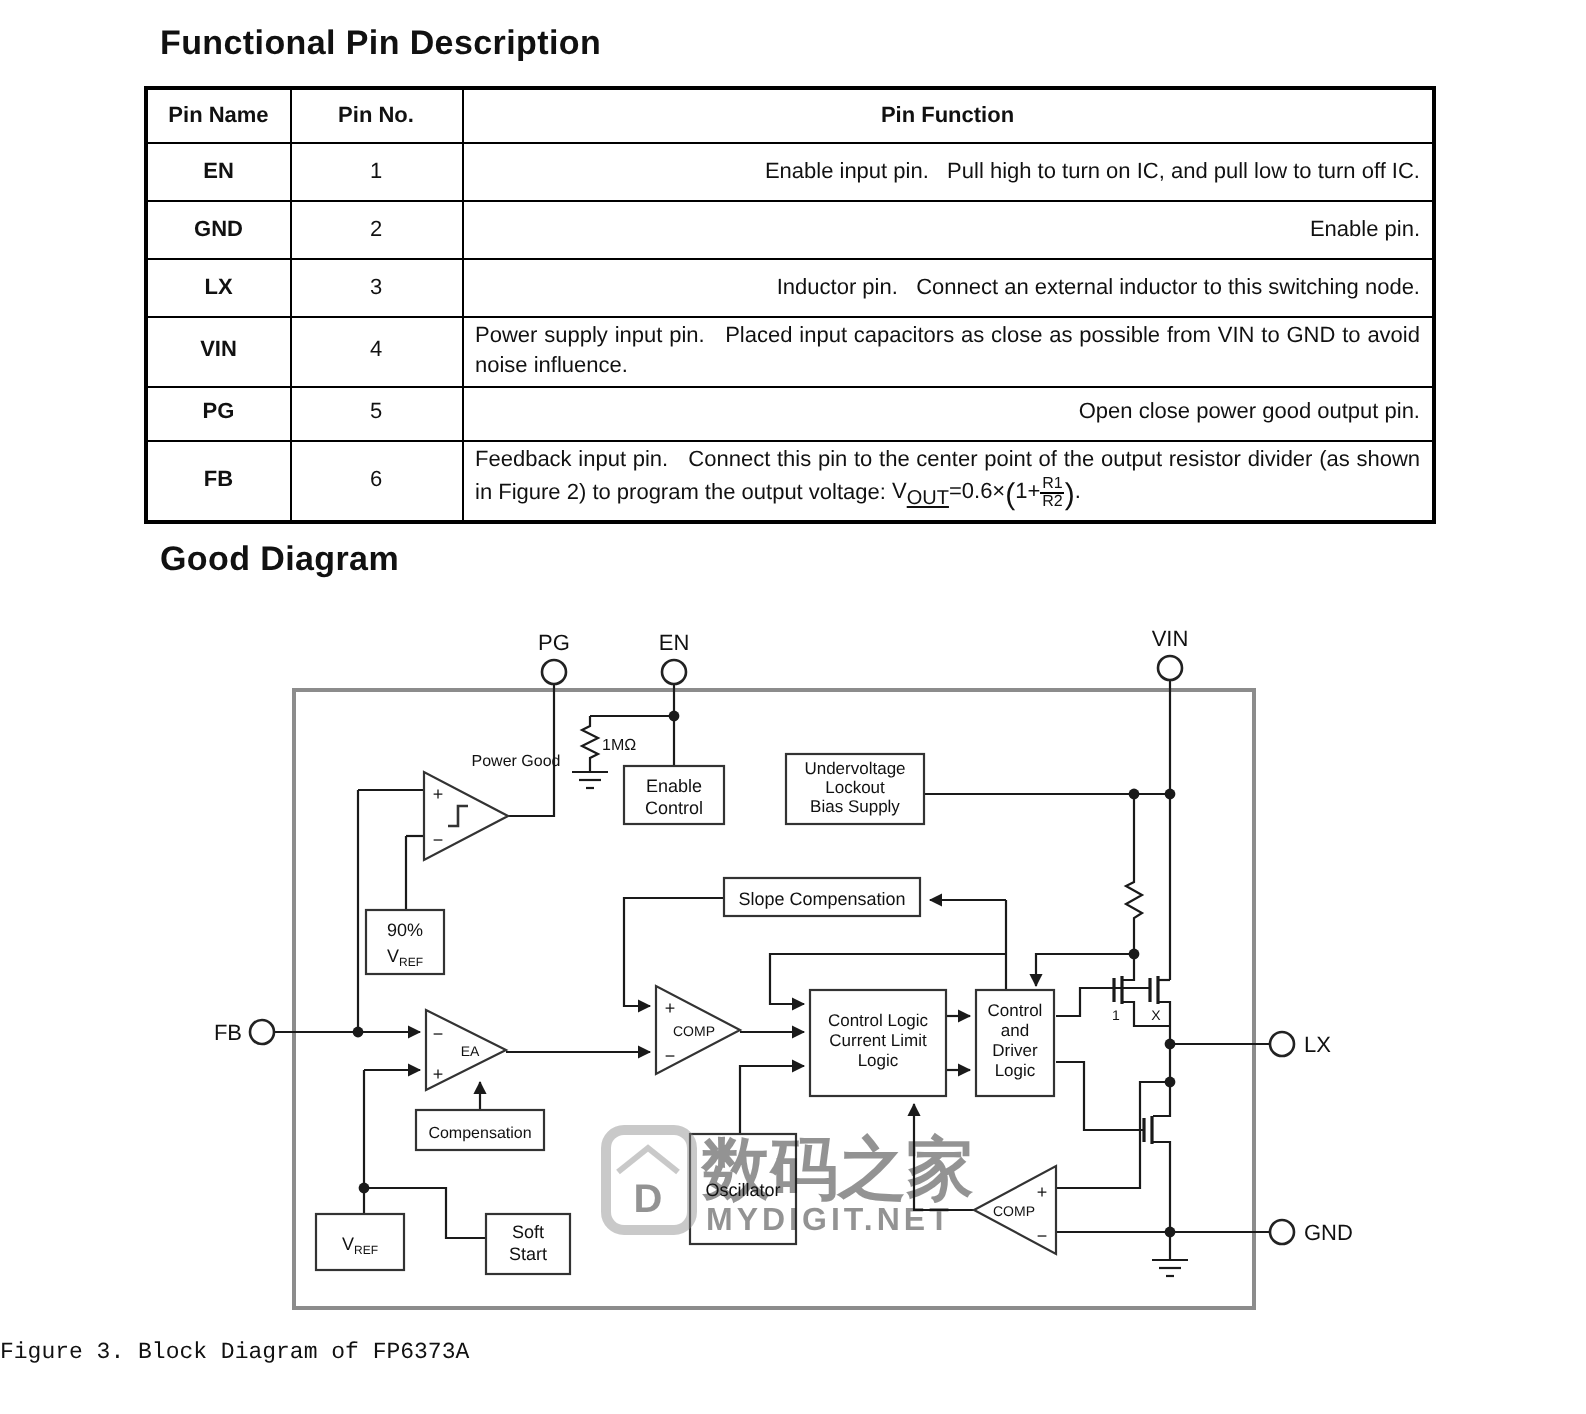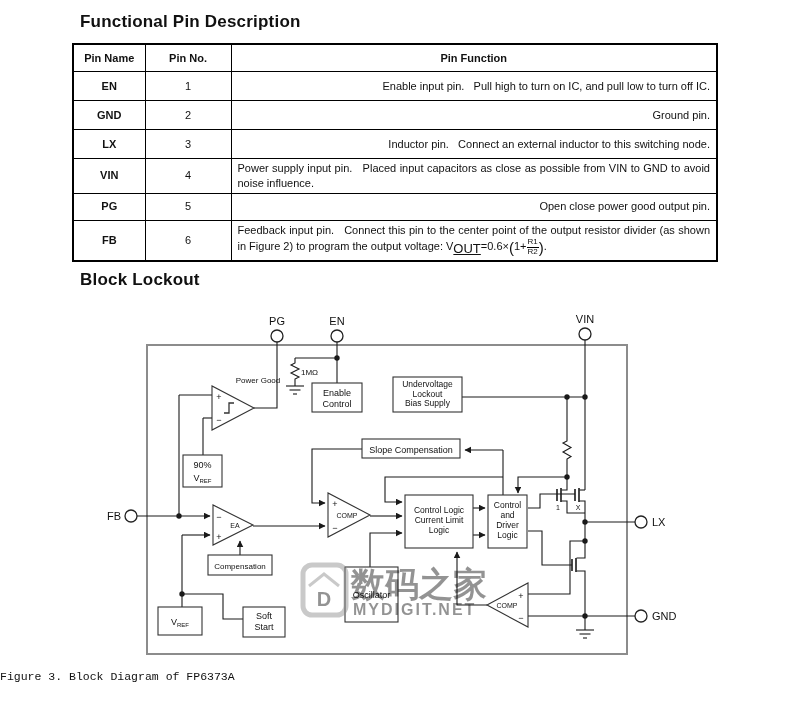--- a/index.html
+++ b/index.html
@@ -13,21 +13,21 @@
   table.pins th{font-weight:bold;height:22px;}
   td.cname{text-align:center;font-weight:bold;}
   td.cno{text-align:center;}
   td.cfunc{text-align:right;padding-left:9px;padding-right:9px;}
   td.just{text-align:justify;}
   tr.r1 td{height:24px;} tr.r2 td{height:24px;} tr.r3 td{height:24px;}
   tr.r4 td{height:29px;} tr.r5 td{height:22px;} tr.r6 td{height:26px;}
   .frac{display:inline-block;vertical-align:-4px;text-align:center;font-size:8px;line-height:1.05;}
   .frac .top{display:block;border-bottom:1px solid #000;padding:0 1px;text-align:right;}
   .bigp{font-size:15px;font-weight:normal;vertical-align:-3px;}
-  sub.vsub{font-size:13px;text-decoration:underline;}
+  sub.vsub{font-size:10px;text-decoration:underline;}
   #diagram{position:absolute;left:95px;top:313px;}
   #caption{position:absolute;left:0;top:670px;width:793px;text-align:left;font-size:11.5px;font-family:Liberation Mono, monospace;}
   svg text{font-family:"Liberation Sans",sans-serif;fill:#111;}
 </style>
 </head>
 <body>
 
 <div class="h1" id="heading1">Functional Pin Description</div>
 
 <table class="pins">
@@ -43,21 +43,21 @@
     <th>Pin Function</th>
   </tr>
   <tr class="r1">
     <td class="cname">EN</td>
     <td class="cno">1</td>
     <td class="cfunc">Enable input pin.&nbsp;&nbsp; Pull high to turn on IC, and pull low to turn off IC.</td>
   </tr>
   <tr class="r2">
     <td class="cname">GND</td>
     <td class="cno">2</td>
-    <td class="cfunc">Ground pin.</td>
+    <td class="cfunc">Enable pin.</td>
   </tr>
   <tr class="r3">
     <td class="cname">LX</td>
     <td class="cno">3</td>
     <td class="cfunc">Inductor pin.&nbsp;&nbsp; Connect an external inductor to this switching node.</td>
   </tr>
   <tr class="r4">
     <td class="cname">VIN</td>
     <td class="cno">4</td>
     <td class="cfunc just">Power supply input pin.&nbsp;&nbsp; Placed input capacitors as close as possible from VIN to GND to avoid noise influence.</td>
@@ -68,21 +68,21 @@
     <td class="cfunc">Open close power good output pin.</td>
   </tr>
   <tr class="r6">
     <td class="cname">FB</td>
     <td class="cno">6</td>
     <td class="cfunc just"><span>Feedback input pin.&nbsp;&nbsp; Connect this pin to the center point of the output resistor divider (as shown in Figure 2) to program the output voltage:&nbsp;</span><span><span>V</span><sub class="vsub">OUT</sub><span>=0.6×</span><span class="bigp">(</span><span>1+</span><span class="frac"><span class="top">R1</span><span class="bot">R2</span></span><span class="bigp">)</span><span>.</span></span></td>
   </tr>
 </tbody>
   </table>
 
-<div class="h1" id="heading2">Block Lockout</div>
+<div class="h1" id="heading2">Good Diagram</div>
 
 <svg id="diagram" width="600" height="350" viewBox="0 0 600 350">
   <defs>
     <marker id="ah" markerWidth="7" markerHeight="7" refX="5.5" refY="3" orient="auto">
       <path d="M0,0 L6,3 L0,6 Z" fill="#1a1a1a"></path>
     </marker>
   </defs>
 
   <rect x="52" y="32" width="480" height="309" fill="none" stroke="#8c8c8c" stroke-width="2"></rect>
 

